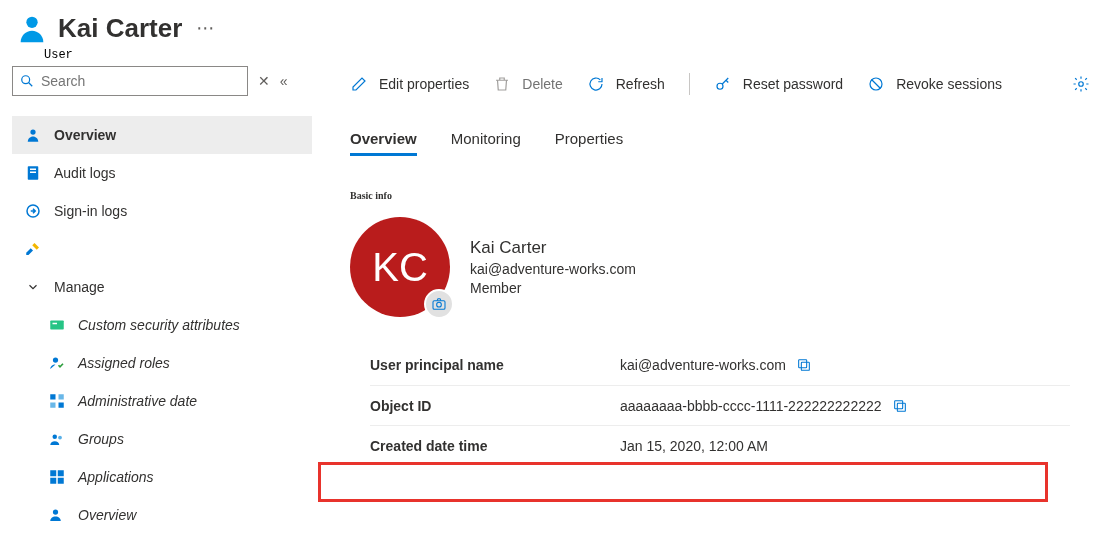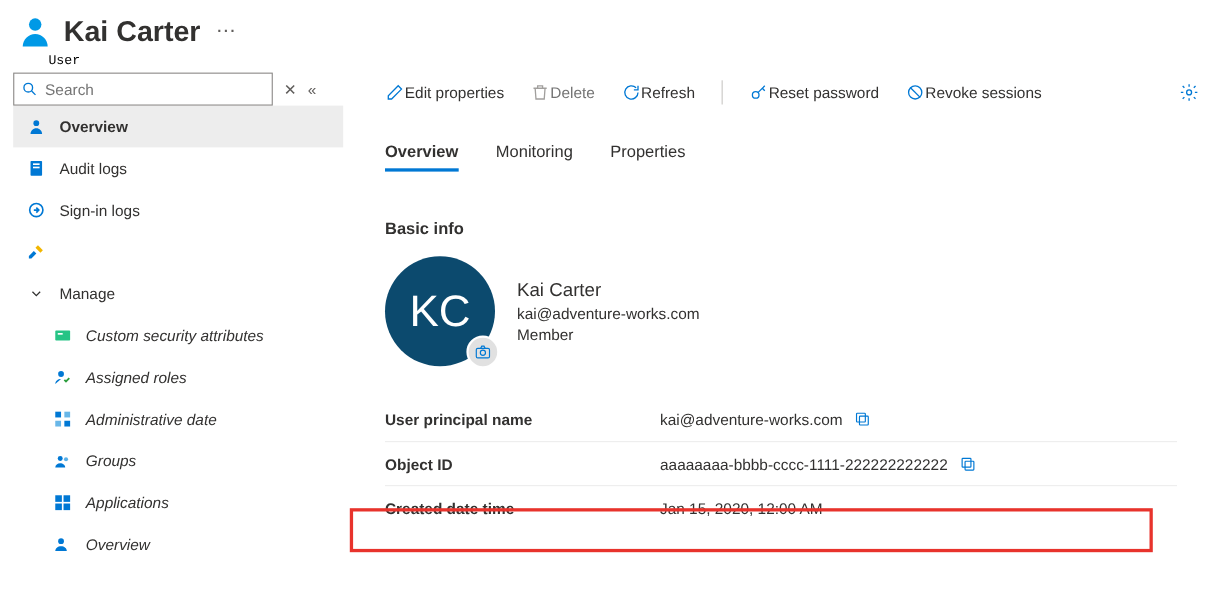--- a/index.html
+++ b/index.html
@@ -46,21 +46,21 @@
     height: calc(100% - 64px);
   }
   .sidebar {
     width: 320px;
     padding: 4px 8px 0 12px;
   }
   .search-row {
     display: flex;
     align-items: center;
     gap: 10px;
-    margin-bottom: 0;
+    margin-bottom: 20px;
   }
   .search-box {
     display: flex;
     align-items: center;
     border: 1px solid #8a8886;
     height: 30px;
     width: 236px;
     padding: 0 6px;
     background: #fff;
   }
@@ -105,55 +105,55 @@
     display: flex;
     align-items: center;
     gap: 24px;
     height: 40px;
     color: #323130;
     border-bottom: none;
   }
   .cmd {
     display: inline-flex;
     align-items: center;
-    gap: 0;
+    gap: 11px;
     cursor: pointer;
     color: #323130;
   }
   .cmd.disabled { color: #737373; cursor: default; }
   .cmd-ico { width: 18px; height: 18px; display:inline-flex; align-items:center; justify-content:center; color:#0078d4; }
   .cmd.disabled .cmd-ico { color:#a19f9d; }
   .sep { width:1px; height:22px; background:#c8c6c4; }
   .tabs {
     display: flex;
     gap: 34px;
     margin-top: 26px;
     font-size: 15px;
   }
   .tab { cursor: pointer; padding-bottom: 6px; color:#323130; }
   .tab.active { font-weight:600; border-bottom: 3px solid #0078d4; }
-  .section-title { font-weight:600; margin-top: 44px; font-size:15px; }
+  .section-title { font-weight:600; margin-top: 34px; font-size:10px;font-family:Liberation Serif, serif; }
   .profile { display:flex; align-items:center; gap:20px; margin-top:16px; }
   .avatar-wrap { position:relative; width:100px; height:100px; }
   .avatar {
     width:100px; height:100px; border-radius:50%;
-    background:#0c4a6e; color:#fff;
+    background:#b91c1c; color:#fff;
     display:flex; align-items:center; justify-content:center;
     font-size:40px; font-weight:400;
   }
   .camera-badge {
     position:absolute; right:-4px; bottom:-2px;
     width:30px; height:30px; border-radius:50%;
     background:#e1e1e1; border:2px solid #fff;
     display:flex; align-items:center; justify-content:center; color:#0078d4;
   }
   .profile-info .pname { font-size:17px; font-weight:400; }
   .profile-info .pmail, .profile-info .ptype { font-size:14px; color:#323130; margin-top:3px; }
   .kv-table { margin-top:28px; width: 720px; }
-  .kv-row { display:flex; align-items:center; height:40px; border-top:1px solid #ededed; }
+  .kv-row { display:flex; align-items:center; height:40px; border-top:1px solid #ededed;margin-left:20px; }
   .kv-row:first-child { border-top:none; }
   .kv-key { width:250px; font-weight:600; color:#323130; }
   .kv-val { flex:1; display:flex; align-items:center; gap:10px; padding-right: 16px;}
   .copy-ico { color:#0078d4; cursor:pointer; width:16px; height:16px; display:inline-flex; }
   .highlight-box {
     position:absolute;
     border:3px solid #e8332c;
     pointer-events:none;
   }
 </style>

